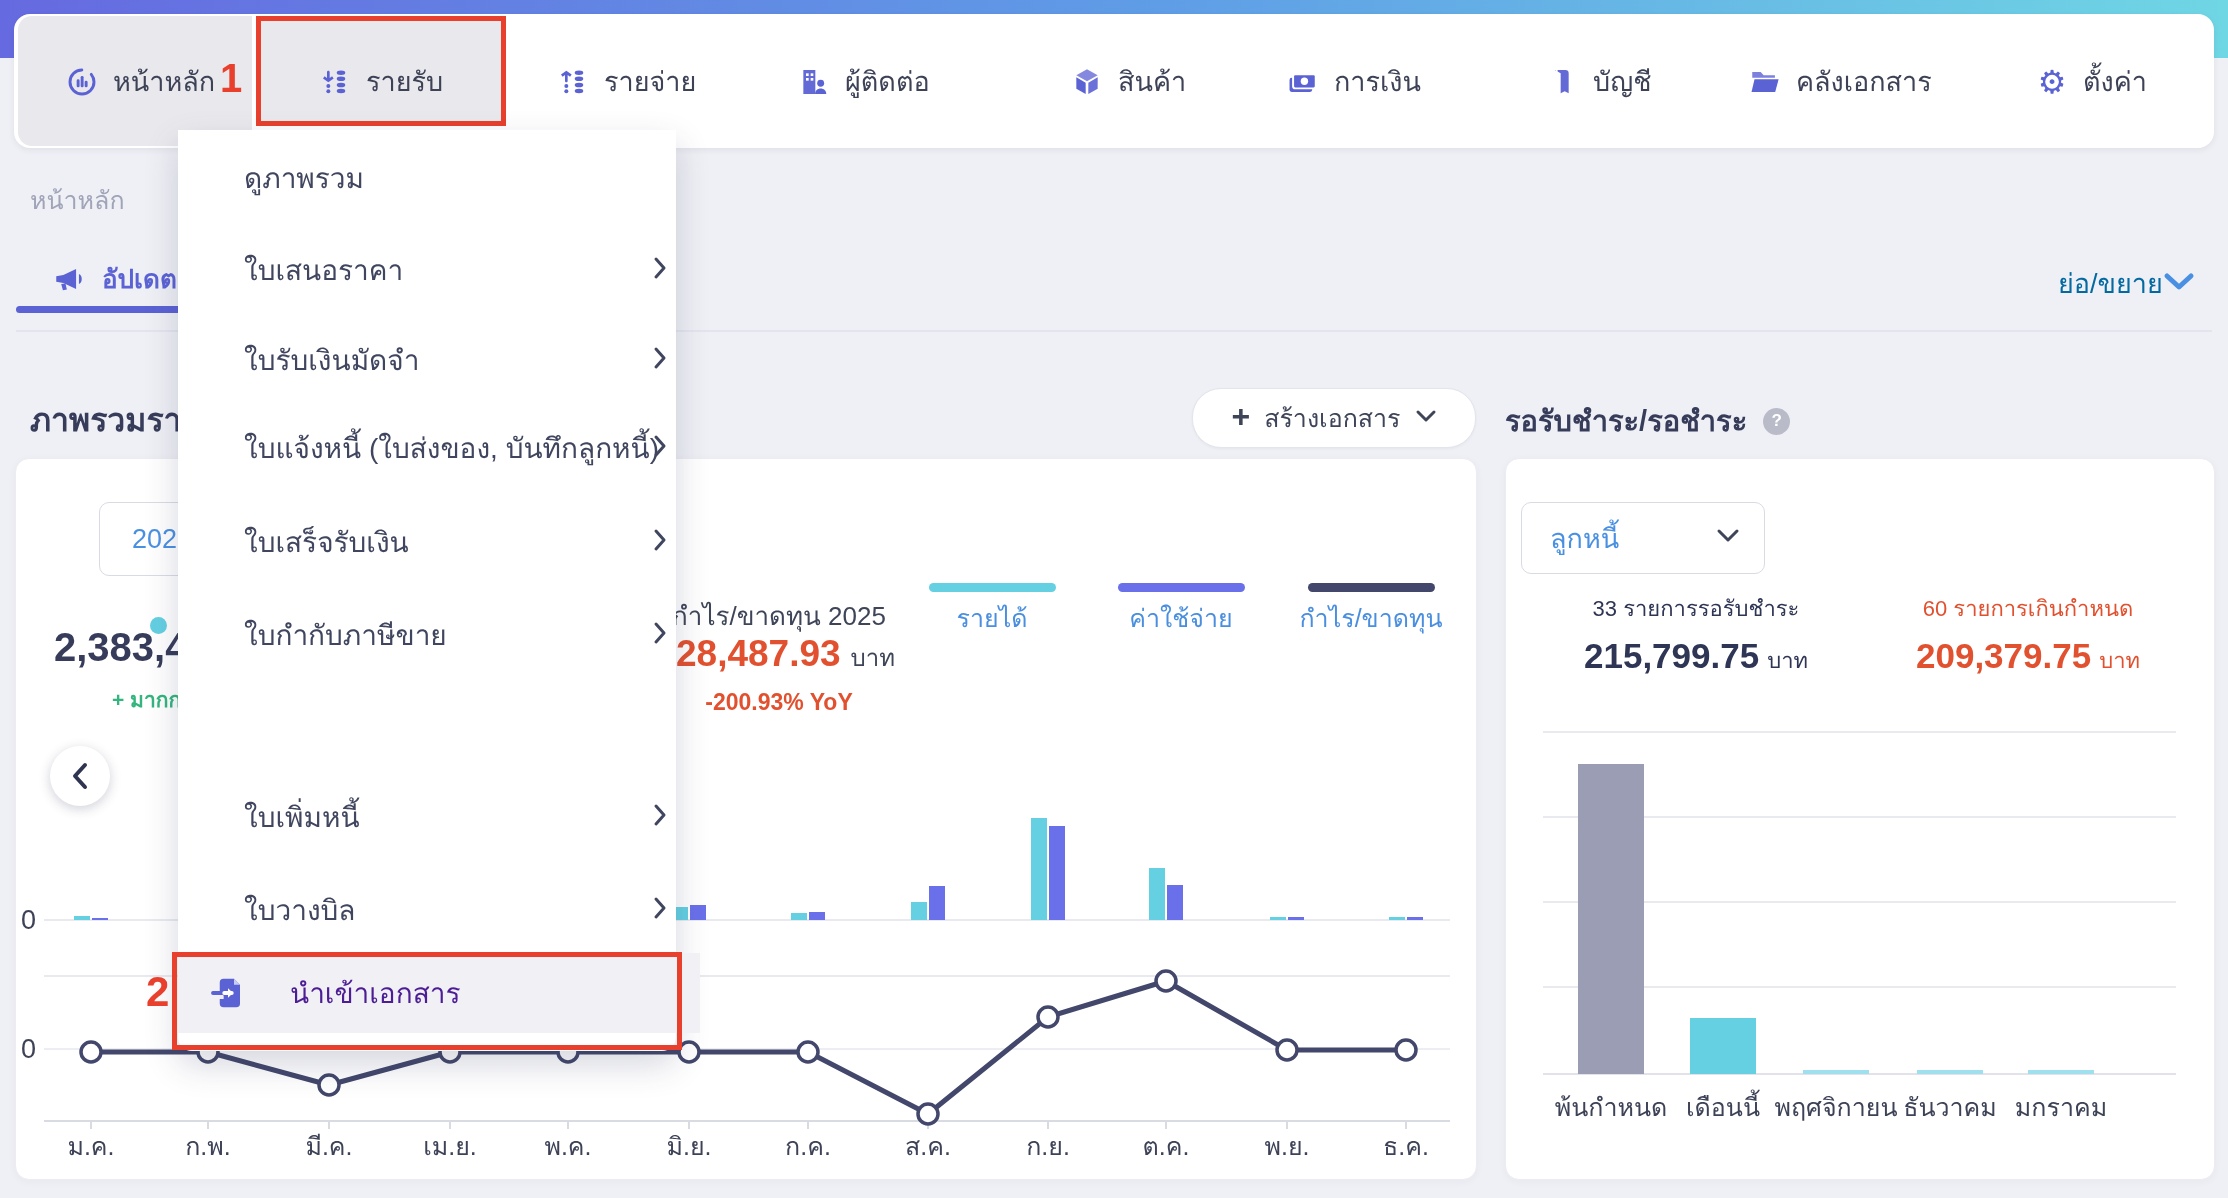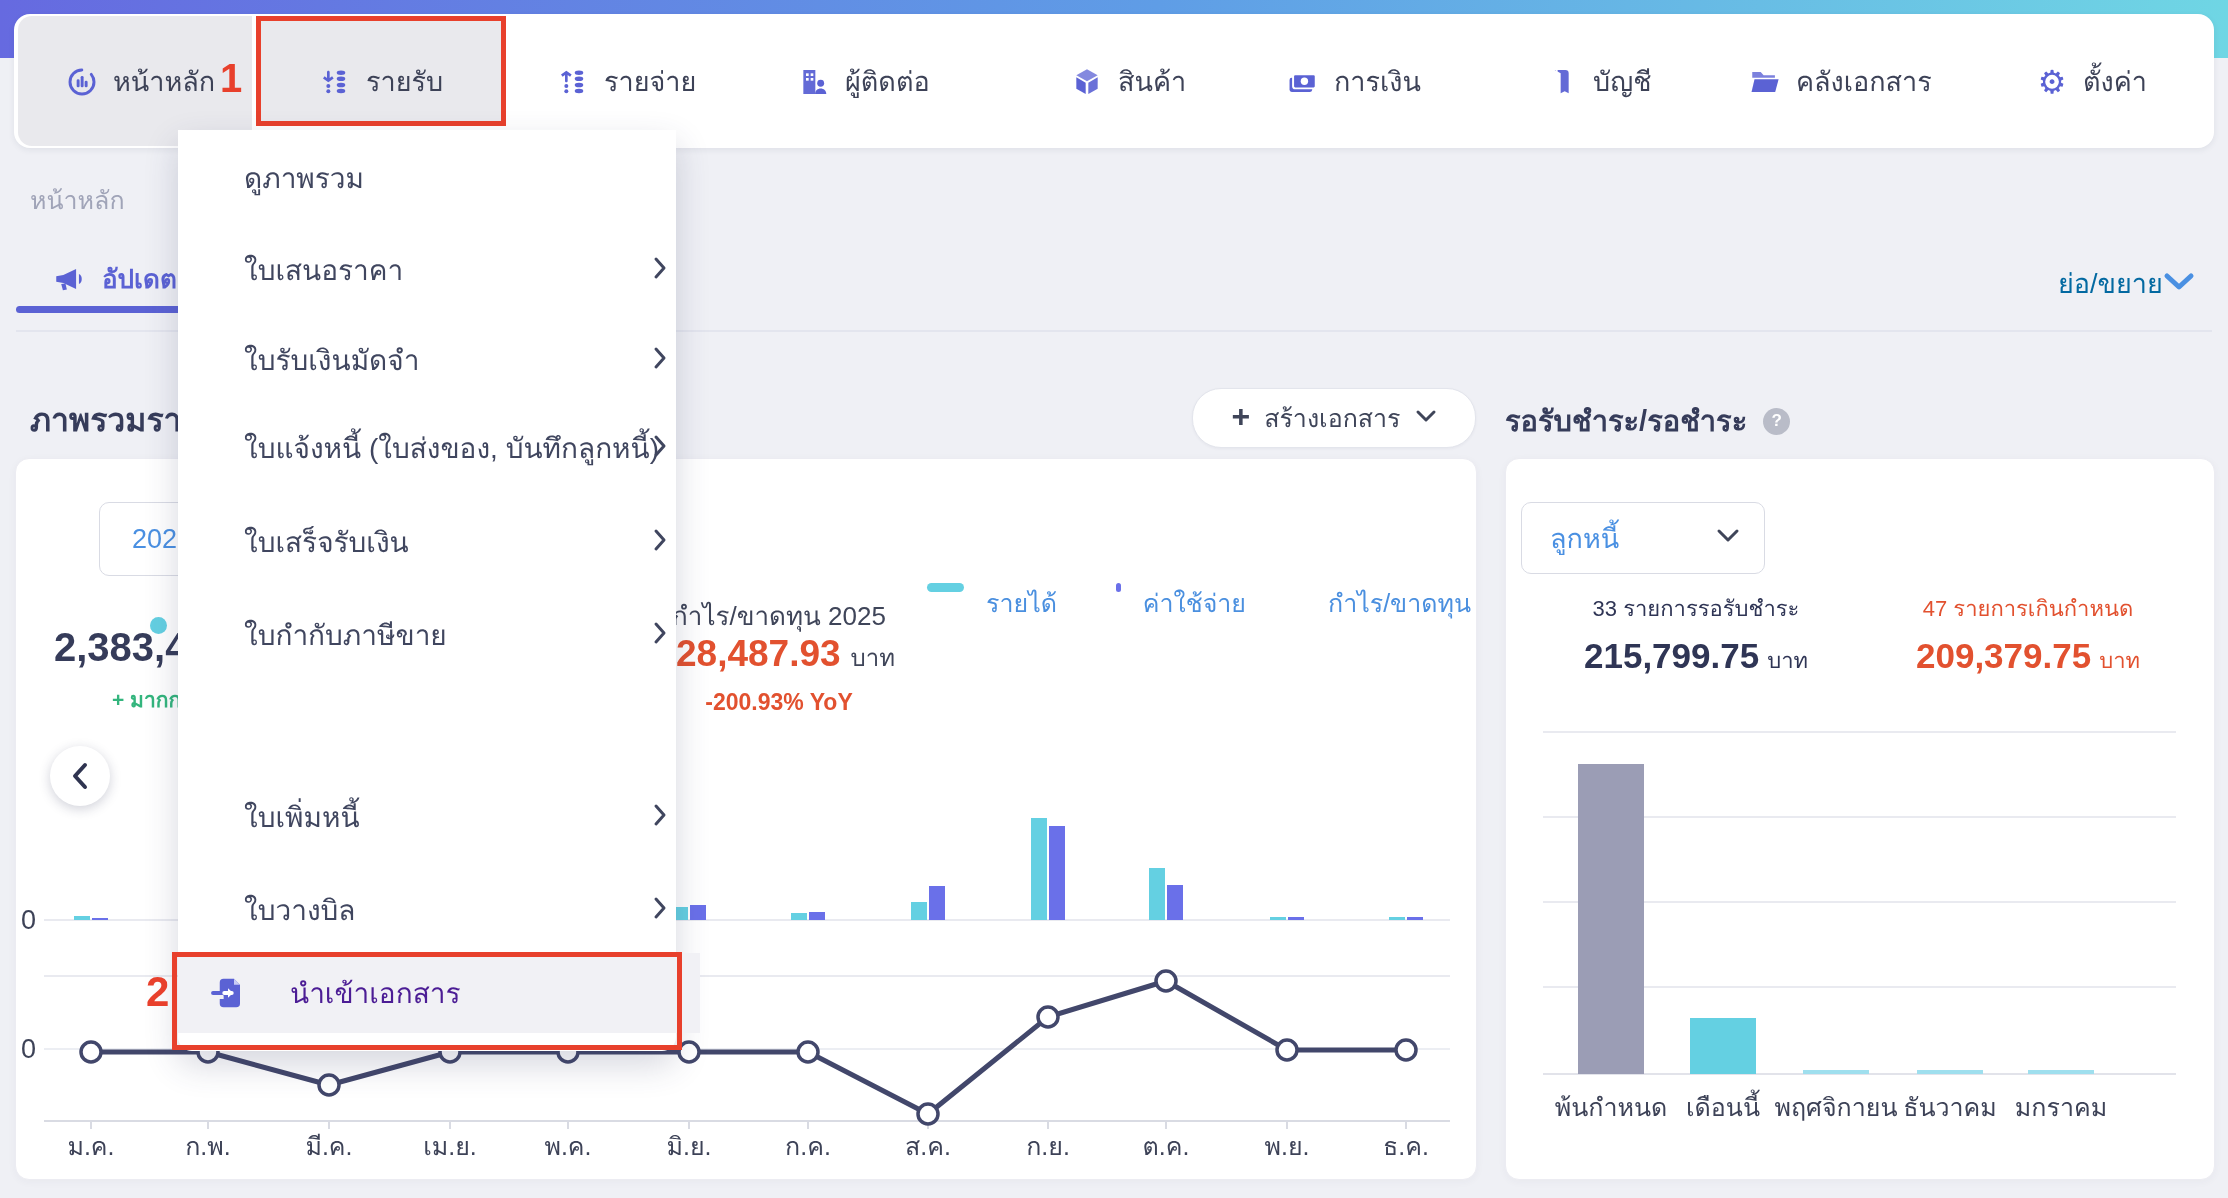--- a/index.html
+++ b/index.html
@@ -47,21 +47,21 @@
   .year-chip .yr{font-size:27px;color:#4a90e2;}
   .teal-dot{left:134px;top:158px;width:17px;height:17px;border-radius:50%;background:#64d0e2;}
   .big-number{left:38px;top:166px;font-size:40px;font-weight:bold;color:#363c5a;white-space:nowrap;}
   .growth-text{left:56px;top:224px;font-size:21px;font-weight:bold;color:#33b57d;white-space:nowrap;margin-left:40px;}
   .chev-circle{left:34px;top:287px;width:60px;height:60px;border-radius:50%;background:#fff;box-shadow:0 3px 12px rgba(40,45,80,.22);display:flex;align-items:center;justify-content:center;cursor:pointer;z-index:4;}
   .profit-label{left:648px;top:136px;width:230px;text-align:center;font-size:26px;color:#3f4559;white-space:nowrap;}
   .profit-value{left:660px;top:174px;white-space:nowrap;}
   .profit-value .val{font-size:37px;font-weight:bold;color:#e2512f;}
   .profit-value .unit{font-size:24px;color:#3f4559;margin-left:10px;}
   .profit-yoy{left:648px;top:230px;width:230px;text-align:center;font-size:23px;font-weight:bold;color:#e2512f;white-space:nowrap;}
-  .legend-item{top:124px;width:130px;display:flex;flex-direction:row;align-items:flex-start;gap:22px;cursor:pointer;}
+  .legend-item{top:124px;width:130px;display:flex;flex-direction:column;align-items:center;gap:6px;cursor:pointer;}
   .legend-cap{width:127px;height:9px;border-radius:5px;}
   .legend-lbl{font-size:25px;color:#4a8fdf;white-space:nowrap;}
 
   
   .filter-box{left:15px;top:43px;width:244px;height:72px;border:1px solid #d9dbe4;border-radius:10px;display:flex;align-items:center;justify-content:space-between;padding:0 24px 0 28px;box-sizing:border-box;cursor:pointer;}
   .filter-box .lbl{font-size:27px;color:#4a90e2;}
   .stat-block{top:132px;width:260px;text-align:center;}
   .stat-line1{font-size:22px;white-space:nowrap;}
   .stat-line2{margin-top:10px;white-space:nowrap;}
   .stat-line2 .num{font-size:35px;font-weight:bold;}
@@ -349,21 +349,21 @@
         <svg width="24" height="16" viewBox="0 0 24 16">
             <polyline points="3,3 12,12 21,3" fill="none" stroke="#3f4559" stroke-width="3" stroke-linecap="round" stroke-linejoin="round"></polyline>
           </svg>
       </span>
     </div>
     <div class="abs stat-block stat-navy" style="left:60px">
       <div class="stat-line1">33 รายการรอรับชำระ</div>
       <div class="stat-line2"><span class="num">215,799.75</span><span class="unit">บาท</span></div>
     </div>
     <div class="abs stat-block stat-red" style="left:392px">
-      <div class="stat-line1">47 รายการเกินกำหนด</div>
+      <div class="stat-line1">60 รายการเกินกำหนด</div>
       <div class="stat-line2"><span class="num">209,379.75</span><span class="unit">บาท</span></div>
     </div>
     <svg class="abs" id="aging-chart" style="left:25px;top:255px" width="660" height="440" viewBox="0 0 660 440">
         <line x1="12" y1="18" x2="645" y2="18" stroke="#e9eaf0" stroke-width="2"></line>
         <line x1="12" y1="103" x2="645" y2="103" stroke="#e9eaf0" stroke-width="2"></line>
         <line x1="12" y1="188" x2="645" y2="188" stroke="#e9eaf0" stroke-width="2"></line>
         <line x1="12" y1="273" x2="645" y2="273" stroke="#e9eaf0" stroke-width="2"></line>
         <line x1="12" y1="360" x2="645" y2="360" stroke="#e2e3ea" stroke-width="2"></line>
         <rect x="47" y="50" width="66" height="310" fill="#9b9db5"></rect>
         <text x="80" y="402" font-size="25" fill="#3d4257" text-anchor="middle">พ้นกำหนด</text>

